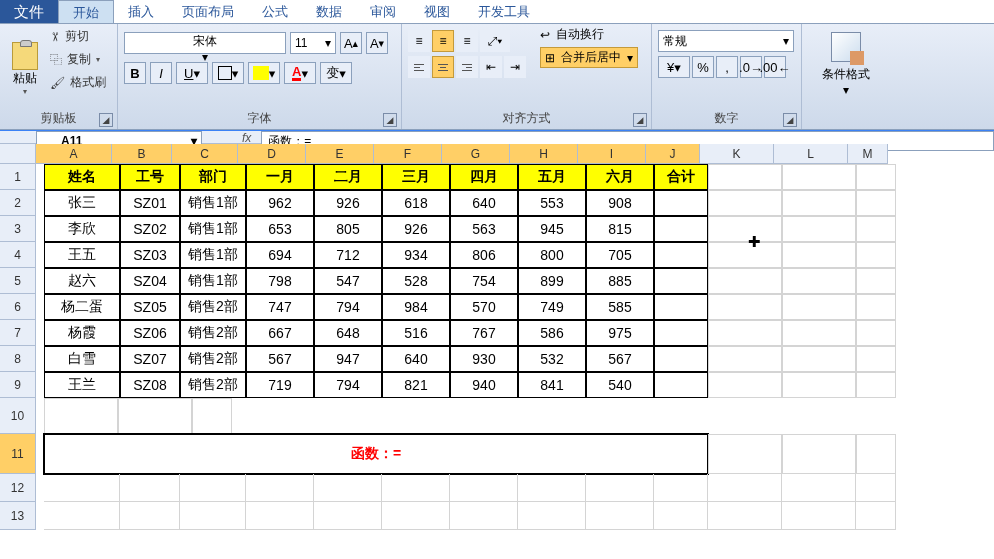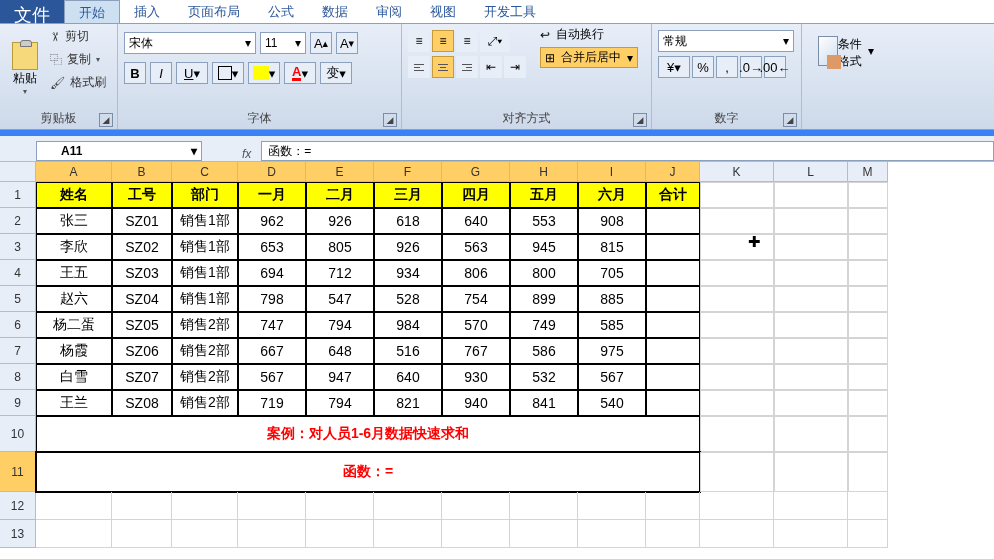--- a/index.html
+++ b/index.html
@@ -1,40 +1,40 @@
 <!DOCTYPE html>
 <html><head>
 <meta charset="utf-8">
 <style>
 * { box-sizing: border-box; margin: 0; padding: 0; font-family: "Microsoft YaHei", SimSun, sans-serif; }
 body { background: #fff; width: 994px; height: 559px; overflow: hidden; font-size: 12px; }
 
 .ribbon-tabs { display: flex; height: 24px; background: #fff; border-bottom: 1px solid #8ba0bc; }
-.ribbon-tabs .file-tab { background: #2b579a; color: #fff; padding: 3px 14px; font-size: 18px; }
+.ribbon-tabs .file-tab { background: #2b579a; color: #fff; padding: 3px 14px; font-size: 15px; }
 .ribbon-tabs .tab { padding: 3px 14px; font-size: 13px; color: #2b579a; cursor: pointer; }
 .ribbon-tabs .tab.active { background: #cde0f2; border: 1px solid #8ba0bc; border-bottom: none; }
 
 .ribbon { display: flex; height: 106px; background: linear-gradient(#e8eef8,#cdd9ea); border-bottom: 1px solid #8ba0bc; }
 .group { border-right: 1px solid #aebdd4; padding: 2px 6px 0 6px; display: flex; flex-direction: column; justify-content: space-between; }
 .group-label { text-align: center; font-size: 12px; color: #444; padding-bottom: 2px; position: relative; }
 .group-label .launcher { position: absolute; right: -2px; bottom: 2px; width: 14px; height: 14px; border: 1px solid #7a8ca8; font-size: 9px; line-height: 12px; text-align: center; }
 
 .clip-area { display: flex; gap: 4px; height: 82px; }
 .paste-btn { display: flex; flex-direction: column; align-items: center; width: 38px; padding-top: 4px; justify-content: center; }
 .clip-icon { width: 26px; height: 28px; background: #f5d97a; border: 1px solid #b99b3a; position: relative; }
 .clip-icon::before { content: ""; position: absolute; top: -3px; left: 7px; width: 10px; height: 5px; border: 1px solid #777; border-radius: 3px 3px 0 0; background: #ccc; }
 .clip-stack { display: flex; flex-direction: column; gap: 2px; }
 .clip-row { display: flex; align-items: center; gap: 5px; font-size: 12px; color: #333; padding: 2px; }
 .scissors { transform: rotate(90deg); display: inline-block; }
 .mini-arrow { font-size: 8px; color: #555; }
 
 .font-area { width: 284px; }
 .font-row1 { display: flex; gap: 4px; align-items: center; height: 26px; margin: 4px 0; }
 .font-select { border: 1px solid #8ba0bc; background: #fff; height: 22px; padding: 0 4px; display: flex; align-items: center; justify-content: space-between; }
-.font-select.name { width: 132px; }
+.font-select.name { width: 162px; flex-direction: column; }
 .font-select.size { width: 46px; }
 .sq-btn { width: 22px; height: 22px; border: 1px solid #8ba0bc; background: #e8eef8; display: flex; align-items: center; justify-content: center; font-size: 13px; }
 .font-row2 { display: flex; gap: 4px; align-items: center; margin-top: 6px; }
 .sq-btn.wide { width: 32px; }
 .under { text-decoration: underline; }
 .thick-border { border: 1px solid #000; width: 14px; height: 14px; }
 .fill-swatch { background: #ffff00; width: 16px; height: 14px; }
 .font-color { color: #ff0000; font-weight: bold; border-bottom: 3px solid #ff0000; line-height: 12px; }
 
 .align-area { width: 250px; }
@@ -44,39 +44,39 @@
 .align-lines { display: inline-flex; flex-direction: column; gap: 2px; }
 .align-lines span { display: block; height: 1px; background: #555; }
 .align-right { display: flex; flex-direction: column; gap: 4px; margin-left: 14px; }
 .align-right .arow { display: flex; align-items: center; gap: 6px; }
 
 .num-area { width: 150px; }
 .num-select { border: 1px solid #8ba0bc; background: #fff; height: 22px; width: 136px; margin: 4px 0; display: flex; align-items: center; justify-content: space-between; padding: 0 4px; }
 .num-row2 { display: flex; gap: 2px; }
 
 .styles-area { display: flex; gap: 14px; padding: 6px 10px 0 10px; }
-.big-btn { display: flex; align-items: center; width: 56px; }
+.big-btn { display: flex; flex-direction: column; align-items: center; width: 56px; }
 .cond-icon { width: 30px; height: 30px; background: linear-gradient(135deg,#fff,#cde); border: 1px solid #7a8ca8; position: relative; }
 .cond-icon::after { content: ""; position: absolute; right: -4px; bottom: -4px; width: 14px; height: 14px; background: #d96; }
 .table-icon { width: 30px; height: 30px; background: #fff; border: 1px solid #7a8ca8; display: grid; grid-template: repeat(3,1fr)/repeat(3,1fr); gap: 1px; }
 .table-icon span { background: #5b90cc; }
 
-.namebox-row { display: flex; height: 32px; border-top: 6px solid #3b82f6; border-bottom: 1px solid #aebdd4; align-items: flex-end; background: #e8eef8; }
+.namebox-row { display: flex; height: 14px; border-top: 1px solid #3b82f6; border-bottom: 1px solid #aebdd4; align-items: flex-start; background: #e8eef8; }
 .big-spacer { width: 36px; }
 .name-box { width: 166px; height: 20px; background: #fff; border: 1px solid #8ba0bc; display: flex; align-items: center; justify-content: space-between; padding: 0 4px 0 24px; font-weight: bold; }
 .fx { font-style: italic; color: #555; margin: 0 10px 0 40px; }
 .formula-bar { flex: 1; height: 20px; background: #fff; border: 1px solid #8ba0bc; padding: 0 6px; display: flex; align-items: center; }
 
 .sheet { display: flex; }
 .corner { width: 36px; height: 20px; background: #e8eef8; border-right: 1px solid #aebdd4; border-bottom: 1px solid #aebdd4; }
 .grid-wrap { display: flex; flex-direction: column; }
 .col-headers { display: flex; }
 .col-h { height: 20px; background: #e8eef8; border-right: 1px solid #aebdd4; border-bottom: 1px solid #aebdd4; text-align: center; font-size: 12px; line-height: 20px; color: #333; }
 .col-h.active { background: #ffcf66; }
-.row { display: flex; }
+.row { display: flex; margin-left: 8px; }
 .row-h { width: 36px; background: #e8eef8; border-right: 1px solid #aebdd4; border-bottom: 1px solid #aebdd4; text-align: center; font-size: 12px; color: #333; display: flex; align-items: center; justify-content: center; }
 .row-h.active { background: #ffcf66; }
 .cell { border-right: 1px solid #d4d4d4; border-bottom: 1px solid #d4d4d4; text-align: center; display: flex; align-items: center; justify-content: center; font-size: 14px; overflow: hidden; }
 .hdr .cell { font-weight: bold; background: #ffff00; border: 1px solid #000; }
 .tbl .cell { border: 1px solid #000; }
 .tbl .cell.blank { background: #fff; }
 .note1 .cell, .note2 .cell { color: #ff0000; font-weight: bold; background: #fff; }
 .note1 .big { border: 1px solid #000; }
 .note2 .big { border-left: 1px solid #000; border-right: 1px solid #000; border-bottom: 1px solid #000; border-top: 1px solid #000; }
 .sel-cell { outline: 2px solid #000; outline-offset: -1px; background: #fff !important; }
@@ -406,21 +406,20 @@
         <div class="cell cwm rhd">821</div>
         <div class="cell cwm rhd">940</div>
         <div class="cell cwm rhd">841</div>
         <div class="cell cwm rhd">540</div>
         <div class="cell cwj rhd blank"></div>
         <div class="cell cwk rhd" style="border:1px solid #d4d4d4"></div>
         <div class="cell cwl rhd" style="border:1px solid #d4d4d4"></div>
         <div class="cell cwm2 rhd" style="border:1px solid #d4d4d4"></div>
       </div>
       <div class="row note1">
-        <div class="cell big rh10" style="width:664px">案例：对人员1-6月数据快速求和</div>
         <div class="cell cwk rh10" style="border:1px solid #d4d4d4;color:#000"></div>
         <div class="cell cwl rh10" style="border:1px solid #d4d4d4;color:#000"></div>
         <div class="cell cwm2 rh10" style="border:1px solid #d4d4d4;color:#000"></div>
       </div>
       <div class="row note2">
         <div class="cell big rh11 sel-cell" style="width:664px">函数：=</div>
         <div class="cell cwk rh11" style="border:1px solid #d4d4d4;color:#000"></div>
         <div class="cell cwl rh11" style="border:1px solid #d4d4d4;color:#000"></div>
         <div class="cell cwm2 rh11" style="border:1px solid #d4d4d4;color:#000"></div>
       </div>

